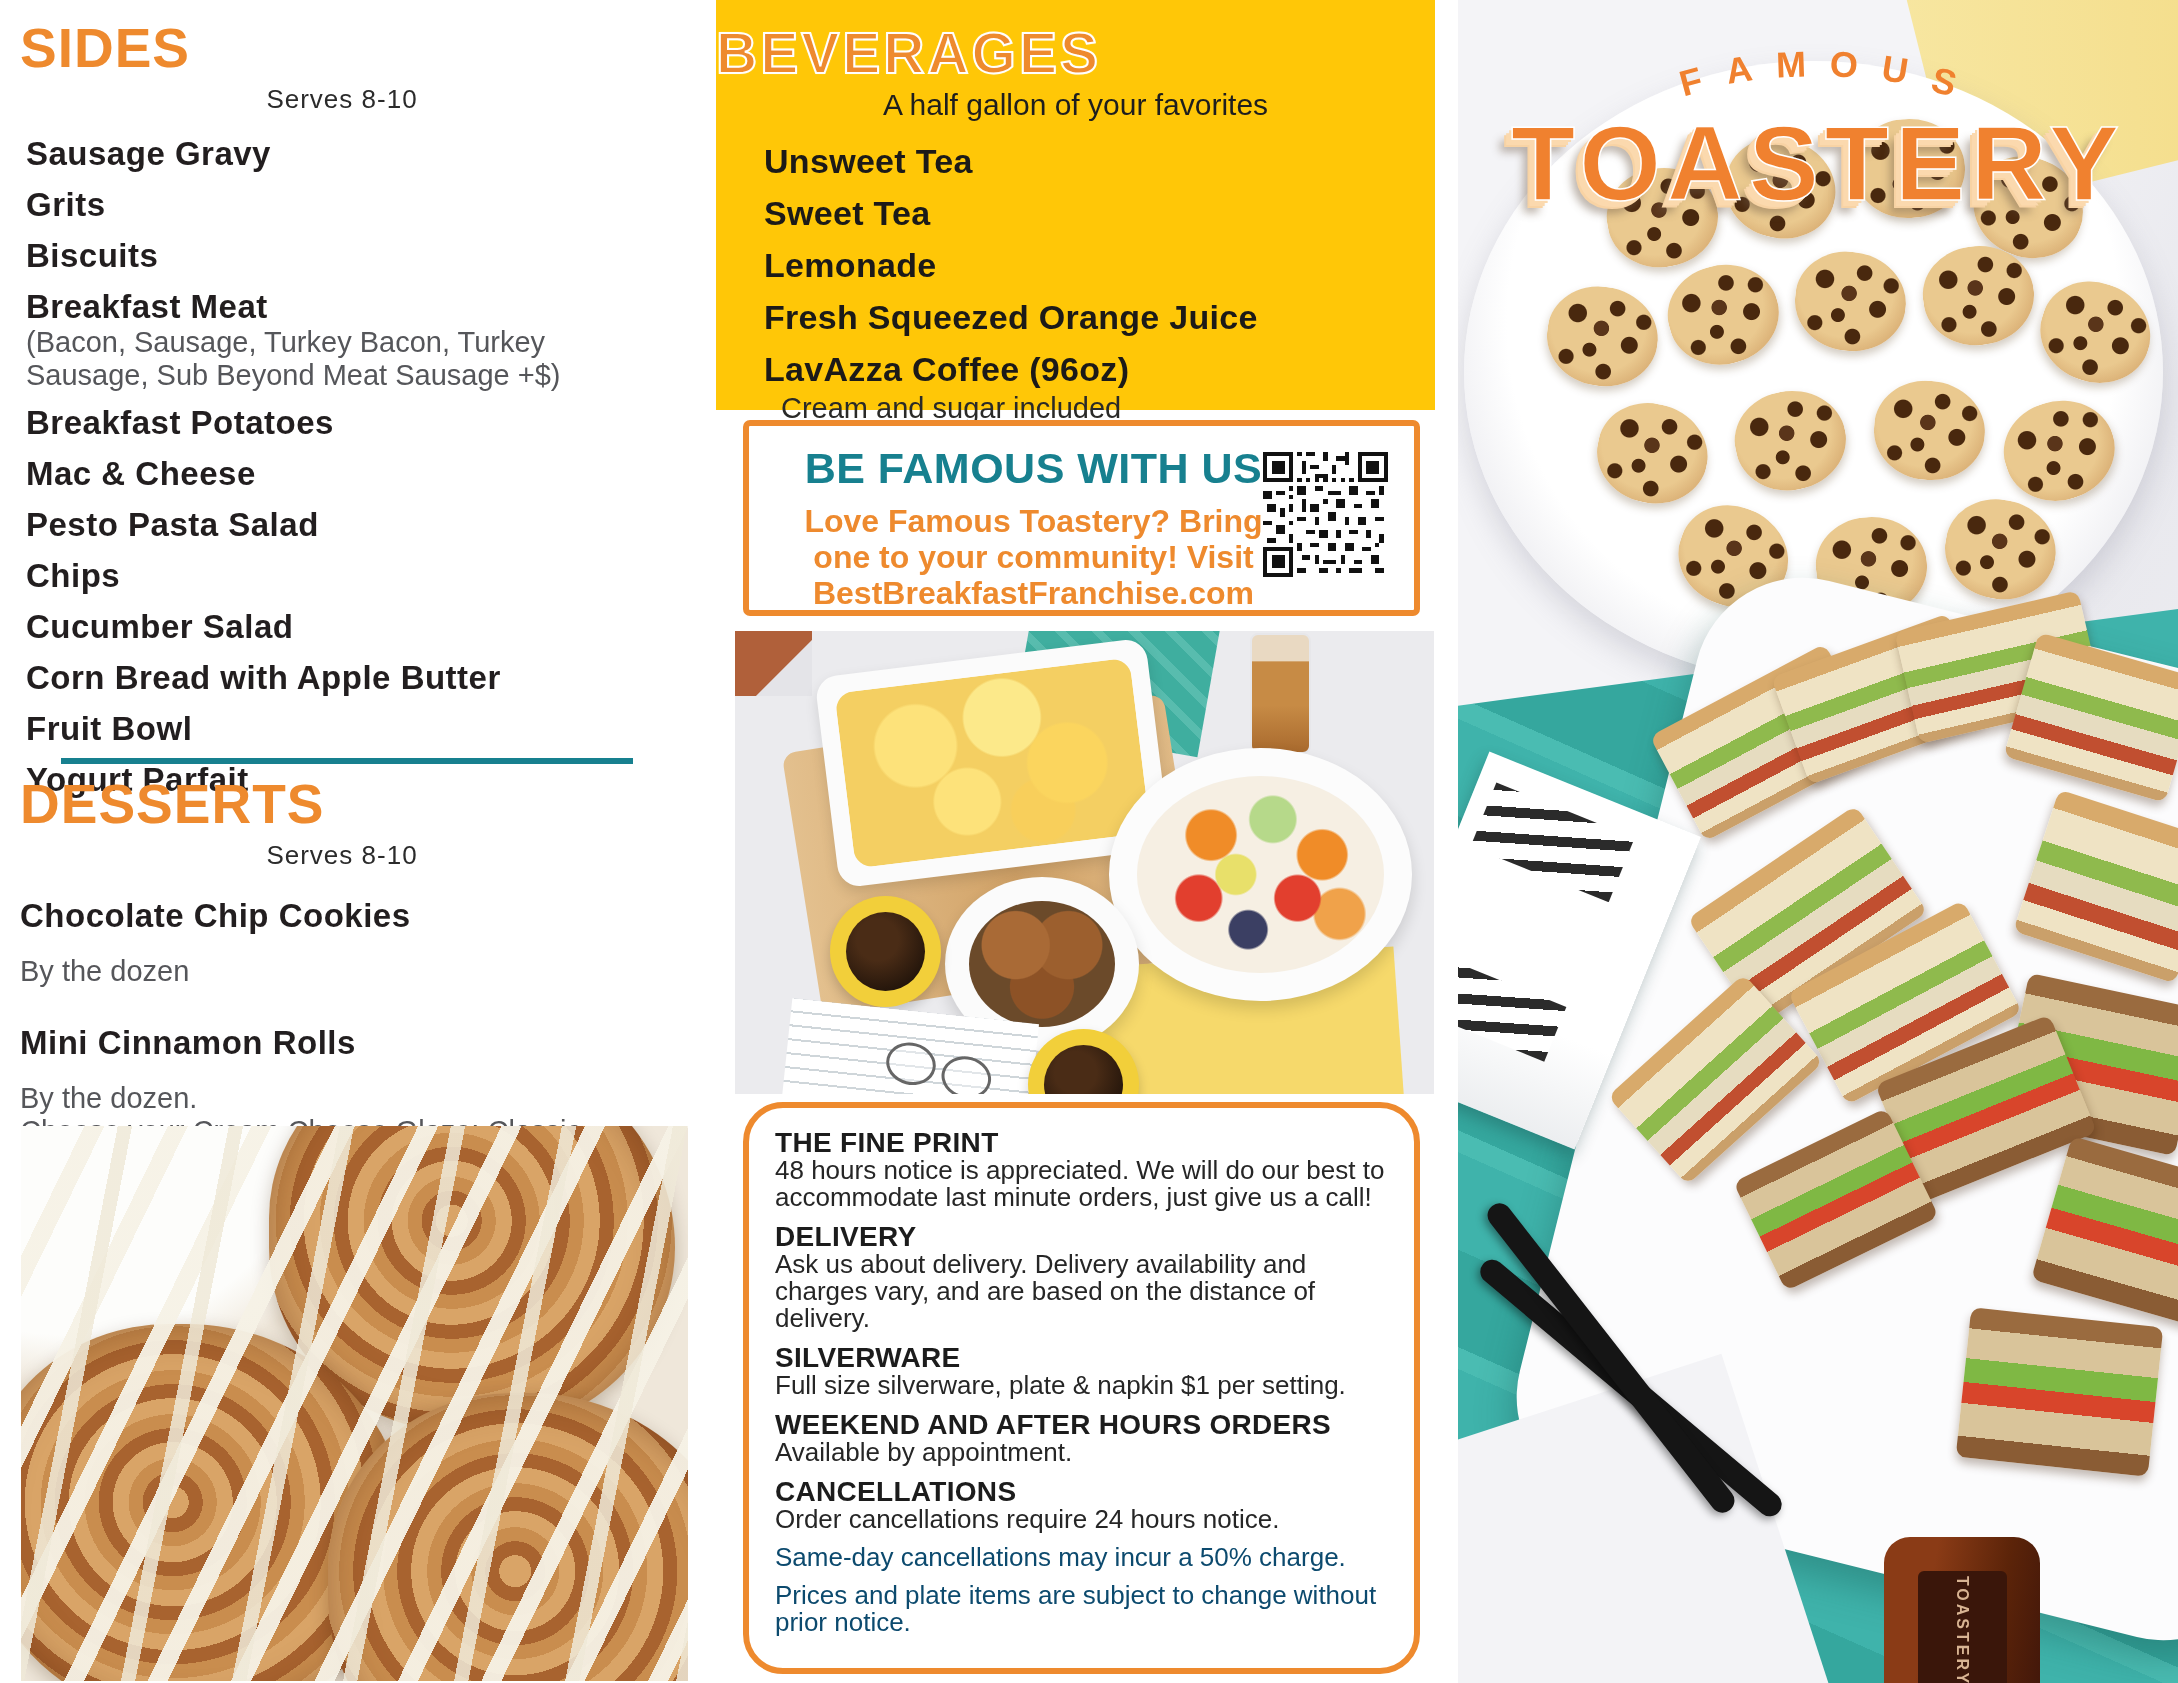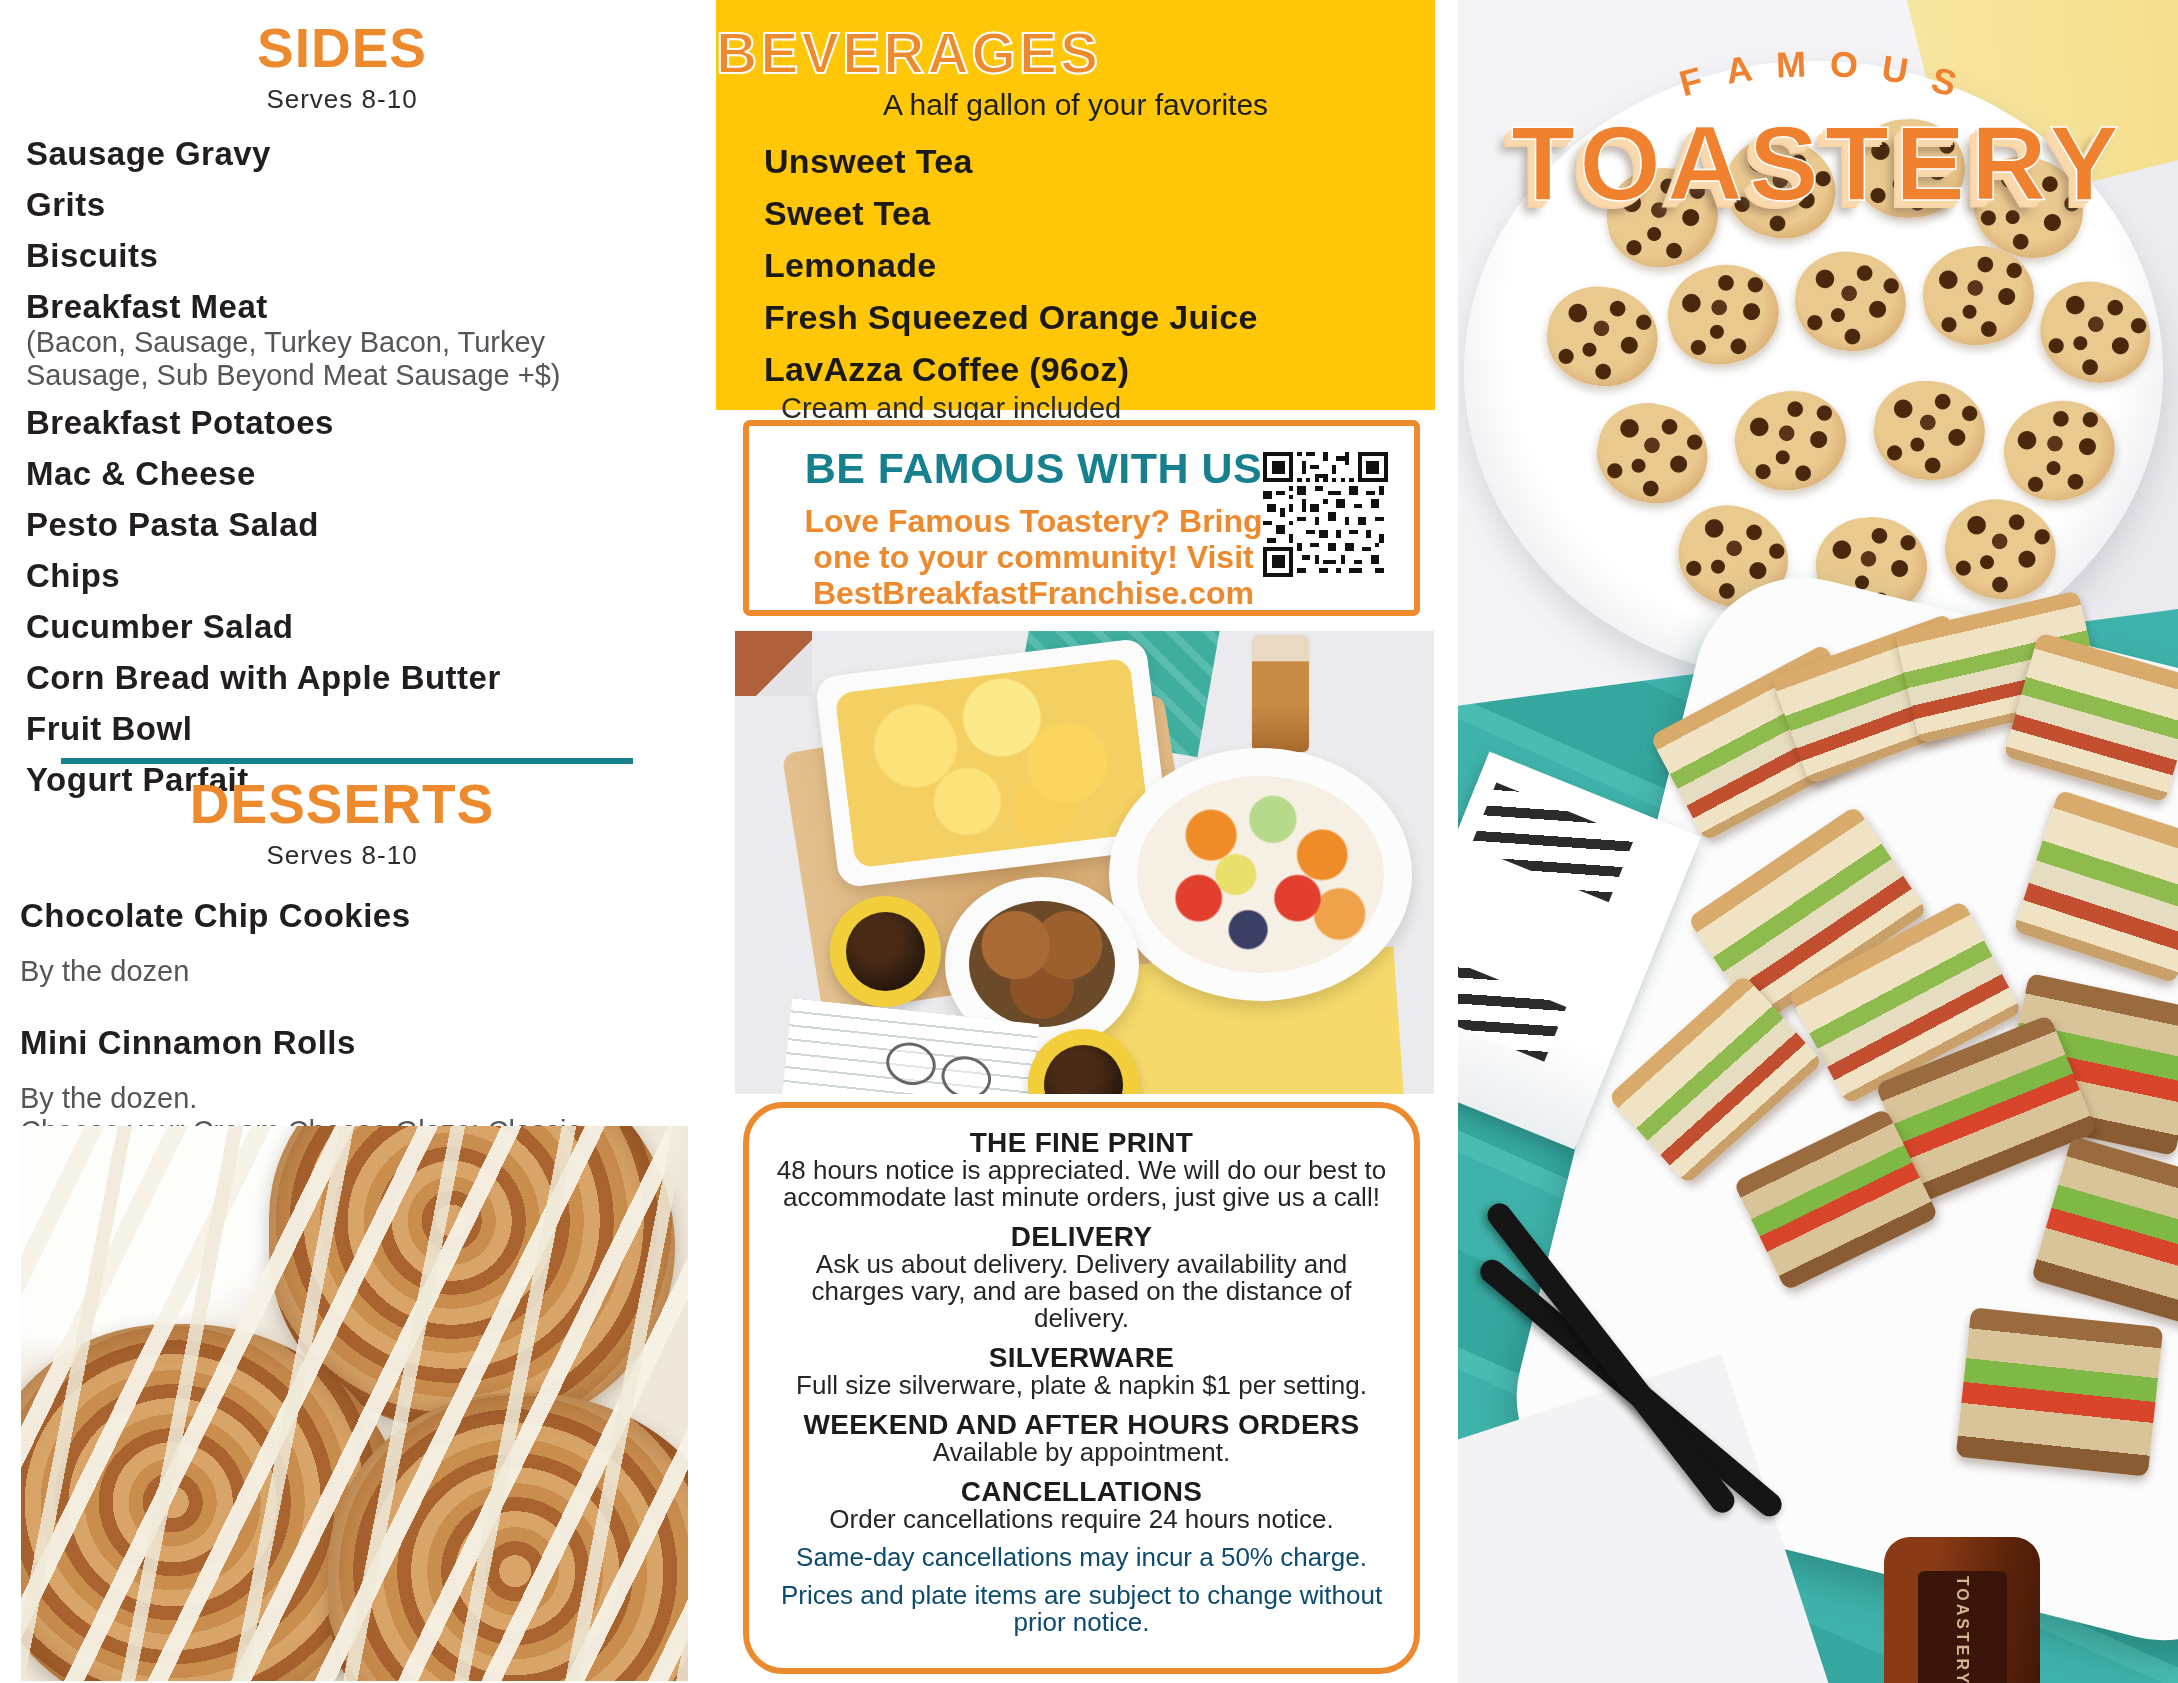--- a/index.html
+++ b/index.html
@@ -15,21 +15,21 @@
   *{box-sizing:border-box;margin:0;padding:0}
   body{
     width:2178px;height:1683px;position:relative;overflow:hidden;
     background:#ffffff;
     font-family:"Liberation Sans", sans-serif;
     color:var(--dark);
   }
 
   
   .left-col{position:absolute;left:20px;top:16px;width:644px}
-  .section-title{font-size:55px;font-weight:bold;color:var(--orange);text-align:center;letter-spacing:1px}
+  .section-title{font-size:55px;font-weight:bold;color:var(--orange);letter-spacing:1px}
   .serves{font-size:26px;color:#2b2b2b;text-align:center;margin-top:4px;letter-spacing:1px}
   .menu-list{margin-top:20px;padding-left:6px}
   .mi{font-size:33px;font-weight:bold;color:var(--dark);margin-bottom:13px;letter-spacing:0.5px}
   .mi-note{font-size:29px;color:var(--gray);line-height:33px;margin:-4px 0 12px 0}
   .teal-rule{position:absolute;left:61px;top:758px;width:572px;height:6px;background:var(--teal)}
   .desserts{position:absolute;left:20px;top:772px;width:644px}
   .d-item-name{font-size:33px;font-weight:bold;margin-top:26px;letter-spacing:0.5px}
   .d-item-note{font-size:29px;color:var(--gray);line-height:33px;margin-top:20px;width:634px}
 
   
@@ -103,21 +103,21 @@
   .mug .coffee{position:absolute;inset:16px;border-radius:50%;background:radial-gradient(circle at 40% 35%,#4a2c16 0 30%,#20130a 80%)}
   .mug.m1{position:absolute;left:95px;top:265px}
   .mug.m2{position:absolute;left:293px;top:398px}
   .notepad{position:absolute;left:51px;top:380px;width:248px;height:109px;transform:rotate(6deg);
     background:repeating-linear-gradient(#ffffff 0 12px, #cfd6da 12px 14px)}
   .glasses{position:absolute;left:149px;top:420px;width:119px;height:50px;transform:rotate(14deg)}
   .glasses i{position:absolute;width:50px;height:42px;border:3px solid #666;border-radius:50%;background:rgba(255,255,255,.4)}
   .glasses i:nth-child(2){left:57px}
 
   .fineprint-box{position:absolute;left:743px;top:1102px;width:677px;height:572px;background:#fff;
-    border:6px solid var(--orange);border-radius:40px;padding:20px 26px 0;text-align:center}
+    border:6px solid var(--orange);border-radius:40px;padding:20px 26px 0;text-align:left}
   .fp-h{font-size:28px;font-weight:bold;color:#1c1c1c;line-height:29px;letter-spacing:0.3px}
   .fp-b{font-size:26px;color:#262626;line-height:27px;margin-bottom:11px}
   .fp-note{font-size:26px;color:#0c4a6e;line-height:27px;margin-bottom:11px}
 
   
   .right-panel{position:absolute;left:1458px;top:0;width:720px;height:1683px;overflow:hidden;
     background:linear-gradient(115deg,#f4f4f7 0 35%,#e9e9ee 60%,#f1f1f4 100%)}
   .yellow-napkin{position:absolute;left:465px;top:-89px;width:416px;height:257px;transform:rotate(-14deg);
     background:linear-gradient(100deg,#f7e6a0,#f3da82)}
   .cookie-plate{position:absolute;left:6px;top:61px;width:699px;height:622px;border-radius:50%;

